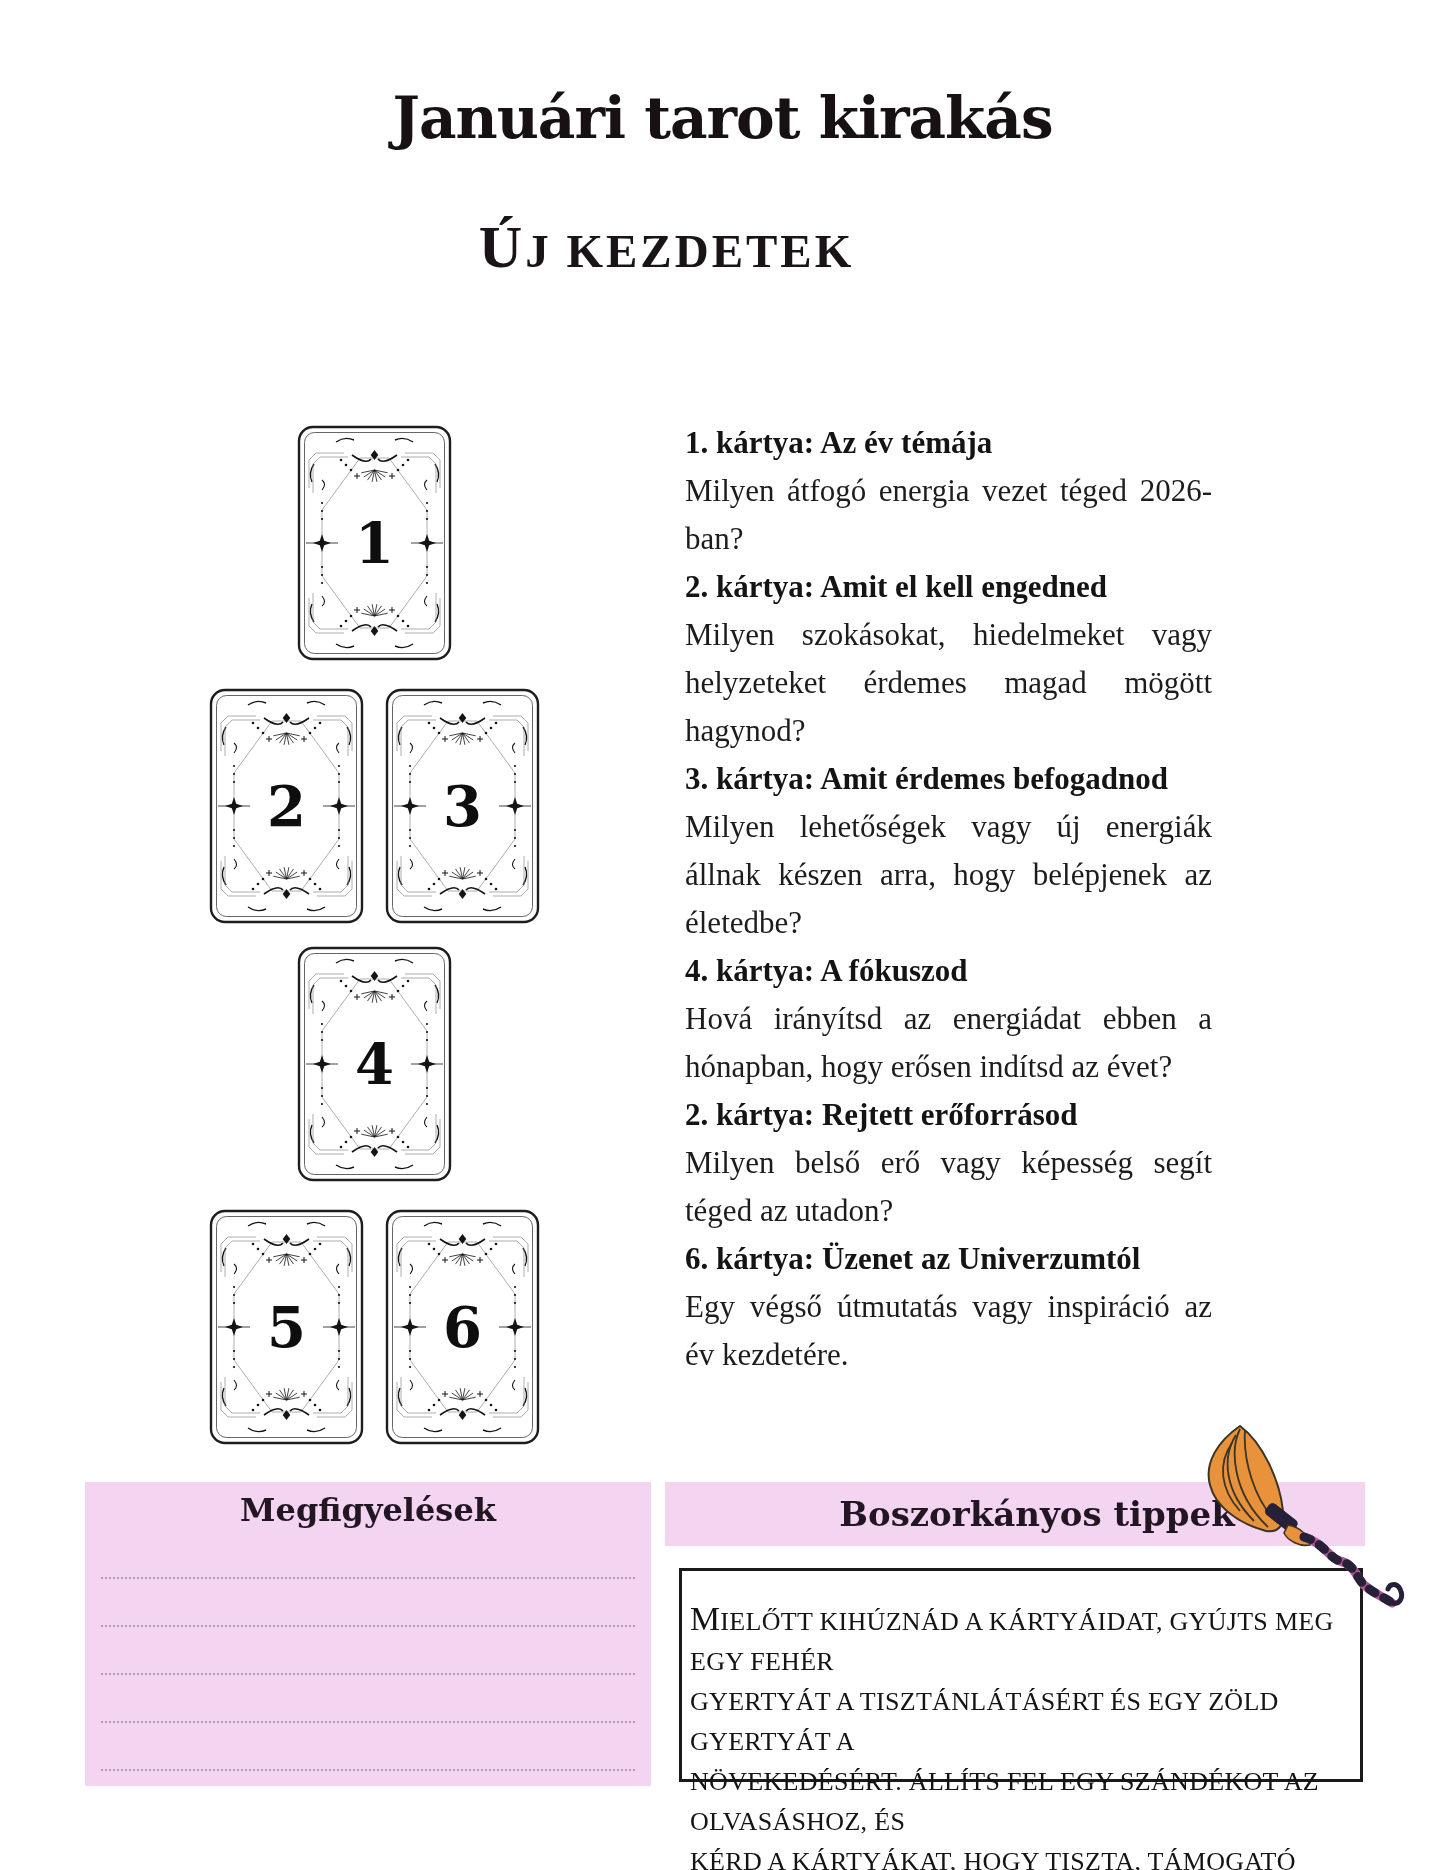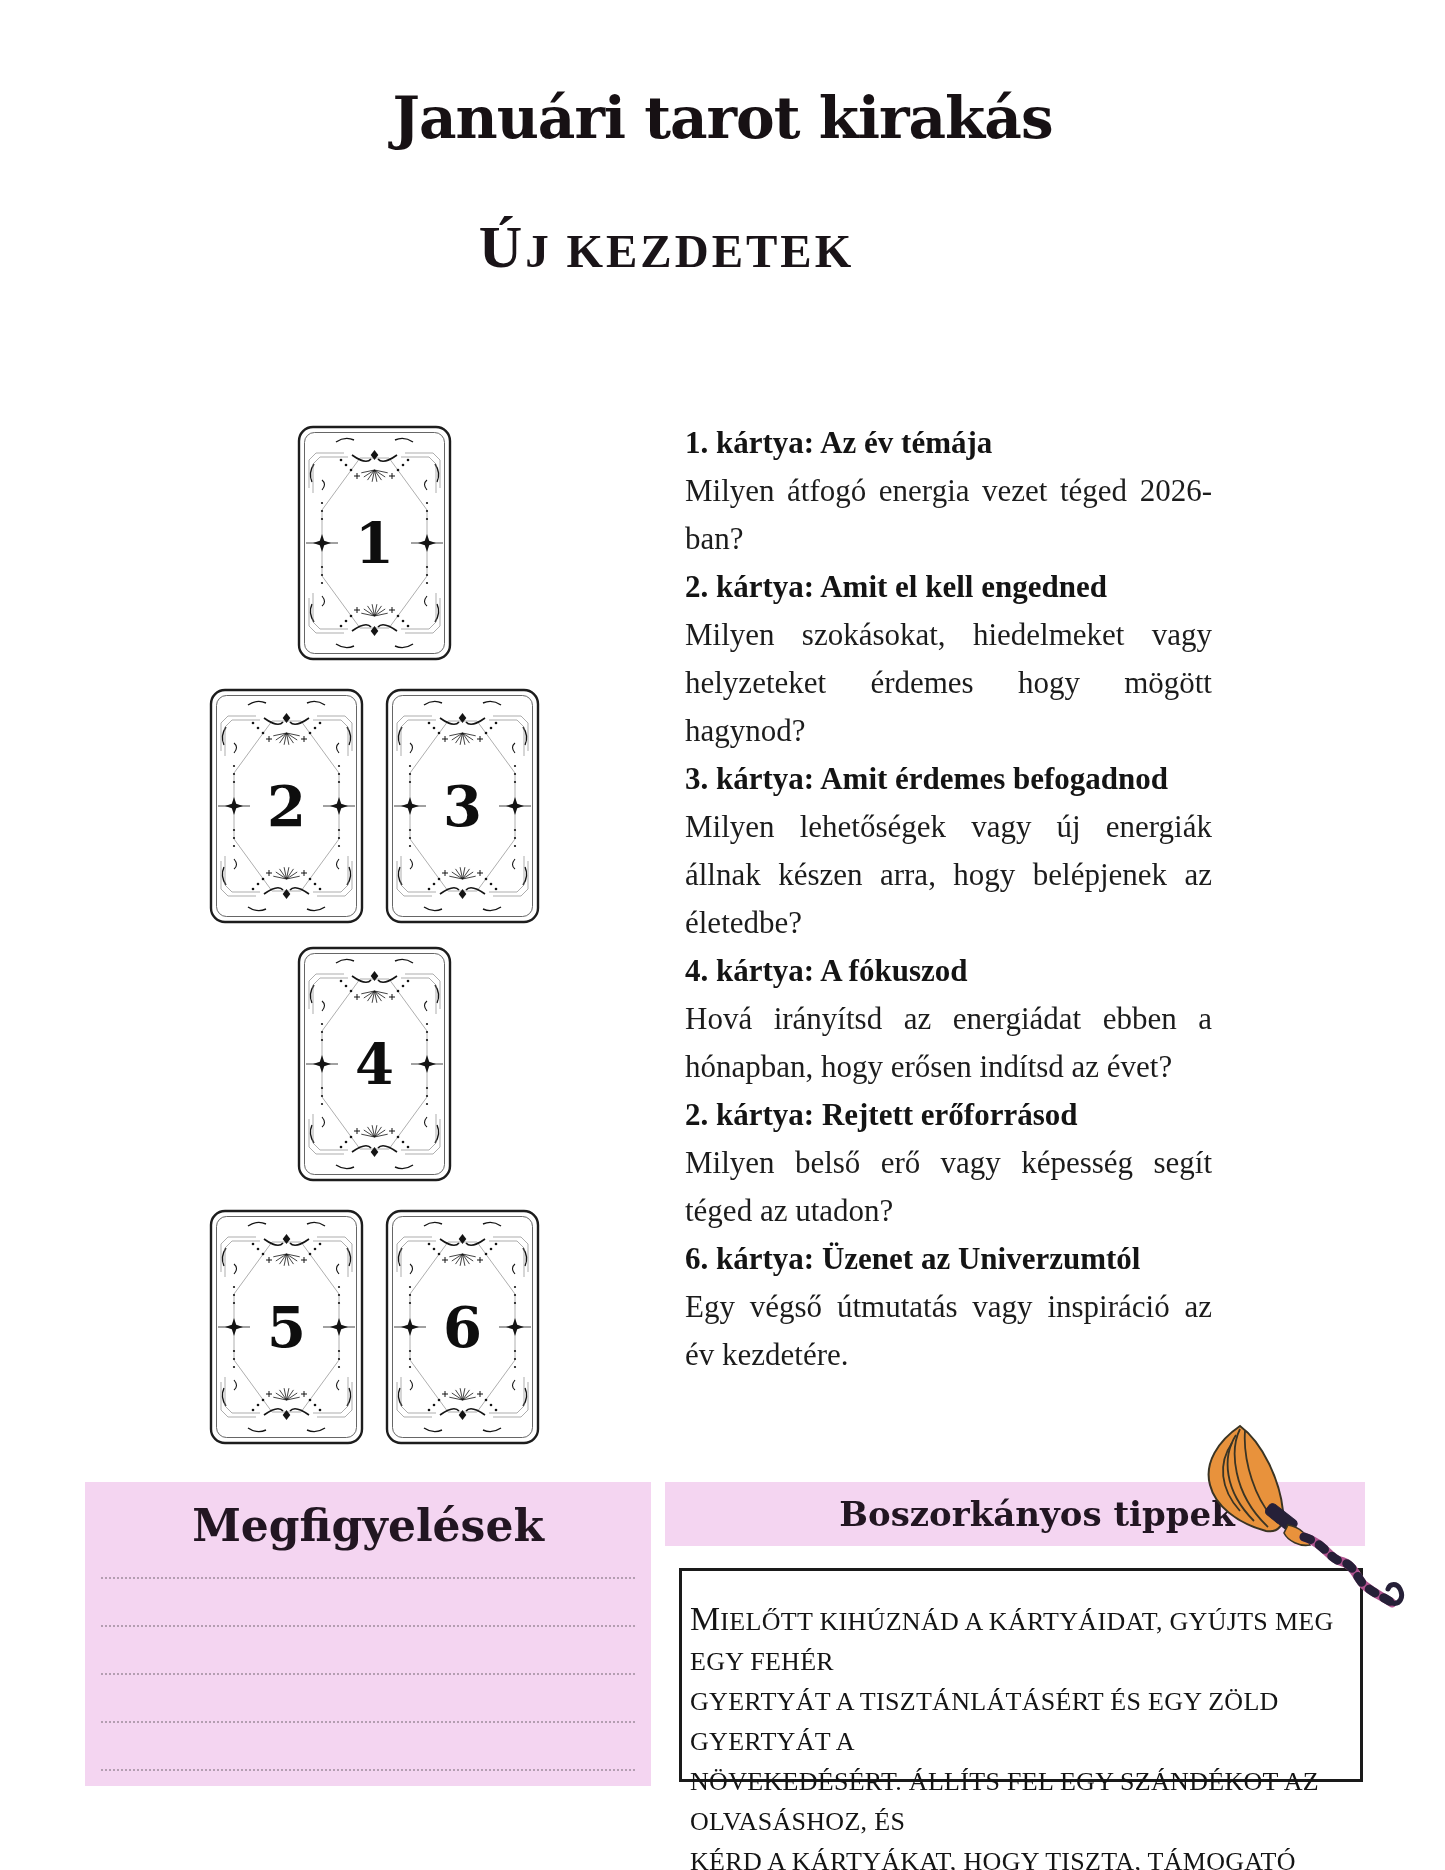--- a/index.html
+++ b/index.html
@@ -30,22 +30,22 @@
 
   
   .guide{position:absolute;left:685px;top:419px;width:527px;}
   .g-head{font-family:"Liberation Serif",serif;font-weight:700;font-size:31px;
           line-height:48px;white-space:nowrap;color:#141414;}
   .g-body{font-family:"Liberation Serif",serif;font-size:31px;line-height:48px;
           text-align:justify;color:#1c1c1c;}
 
   
   .notes{position:absolute;left:85px;top:1482px;width:566px;height:304px;background:#f4d5f1;}
-  .notes-heading{padding-top:18px;text-align:center;font-family:"DejaVu Serif",serif;
-                 font-weight:700;font-size:44px;color:#221622;}
+  .notes-heading{padding-top:9px;text-align:center;font-family:"DejaVu Serif",serif;
+                 font-weight:700;font-size:32px;color:#221622;}
   .dotline{position:absolute;left:16px;right:16px;height:0;
            border-top:2px dotted #b39eb1;}
 
   
   .tips-bar{position:absolute;left:665px;top:1482px;width:700px;height:64px;background:#f4d5f1;z-index:1;}
   .tips-heading{line-height:64px;text-align:center;font-family:"DejaVu Serif",serif;
                 font-weight:700;font-size:34px;color:#221622;padding-left:44px;}
   .tips-box{position:absolute;left:679px;top:1568px;width:684px;height:214px;background:#ffffff;
             border:3px solid #1a1a1a;box-sizing:border-box;}
   .tips-text{margin:8px;padding-top:20px;text-align:left;white-space:pre-line;
@@ -166,21 +166,21 @@
     <div class="num">6</div>
   </div>
 
   <div class="guide">
     <div>
       <div class="g-head">1. kártya: Az év témája</div>
       <div class="g-body">Milyen átfogó energia vezet téged 2026-ban?</div>
     </div>
     <div>
       <div class="g-head">2. kártya: Amit el kell engedned</div>
-      <div class="g-body">Milyen szokásokat, hiedelmeket vagy helyzeteket érdemes hogy mögött hagynod?</div>
+      <div class="g-body">Milyen szokásokat, hiedelmeket vagy helyzeteket érdemes magad mögött hagynod?</div>
     </div>
     <div>
       <div class="g-head">3. kártya: Amit érdemes befogadnod</div>
       <div class="g-body">Milyen lehetőségek vagy új energiák állnak készen arra, hogy belépjenek az életedbe?</div>
     </div>
     <div>
       <div class="g-head">4. kártya: A fókuszod</div>
       <div class="g-body">Hová irányítsd az energiádat ebben a hónapban, hogy erősen indítsd az évet?</div>
     </div>
     <div>

